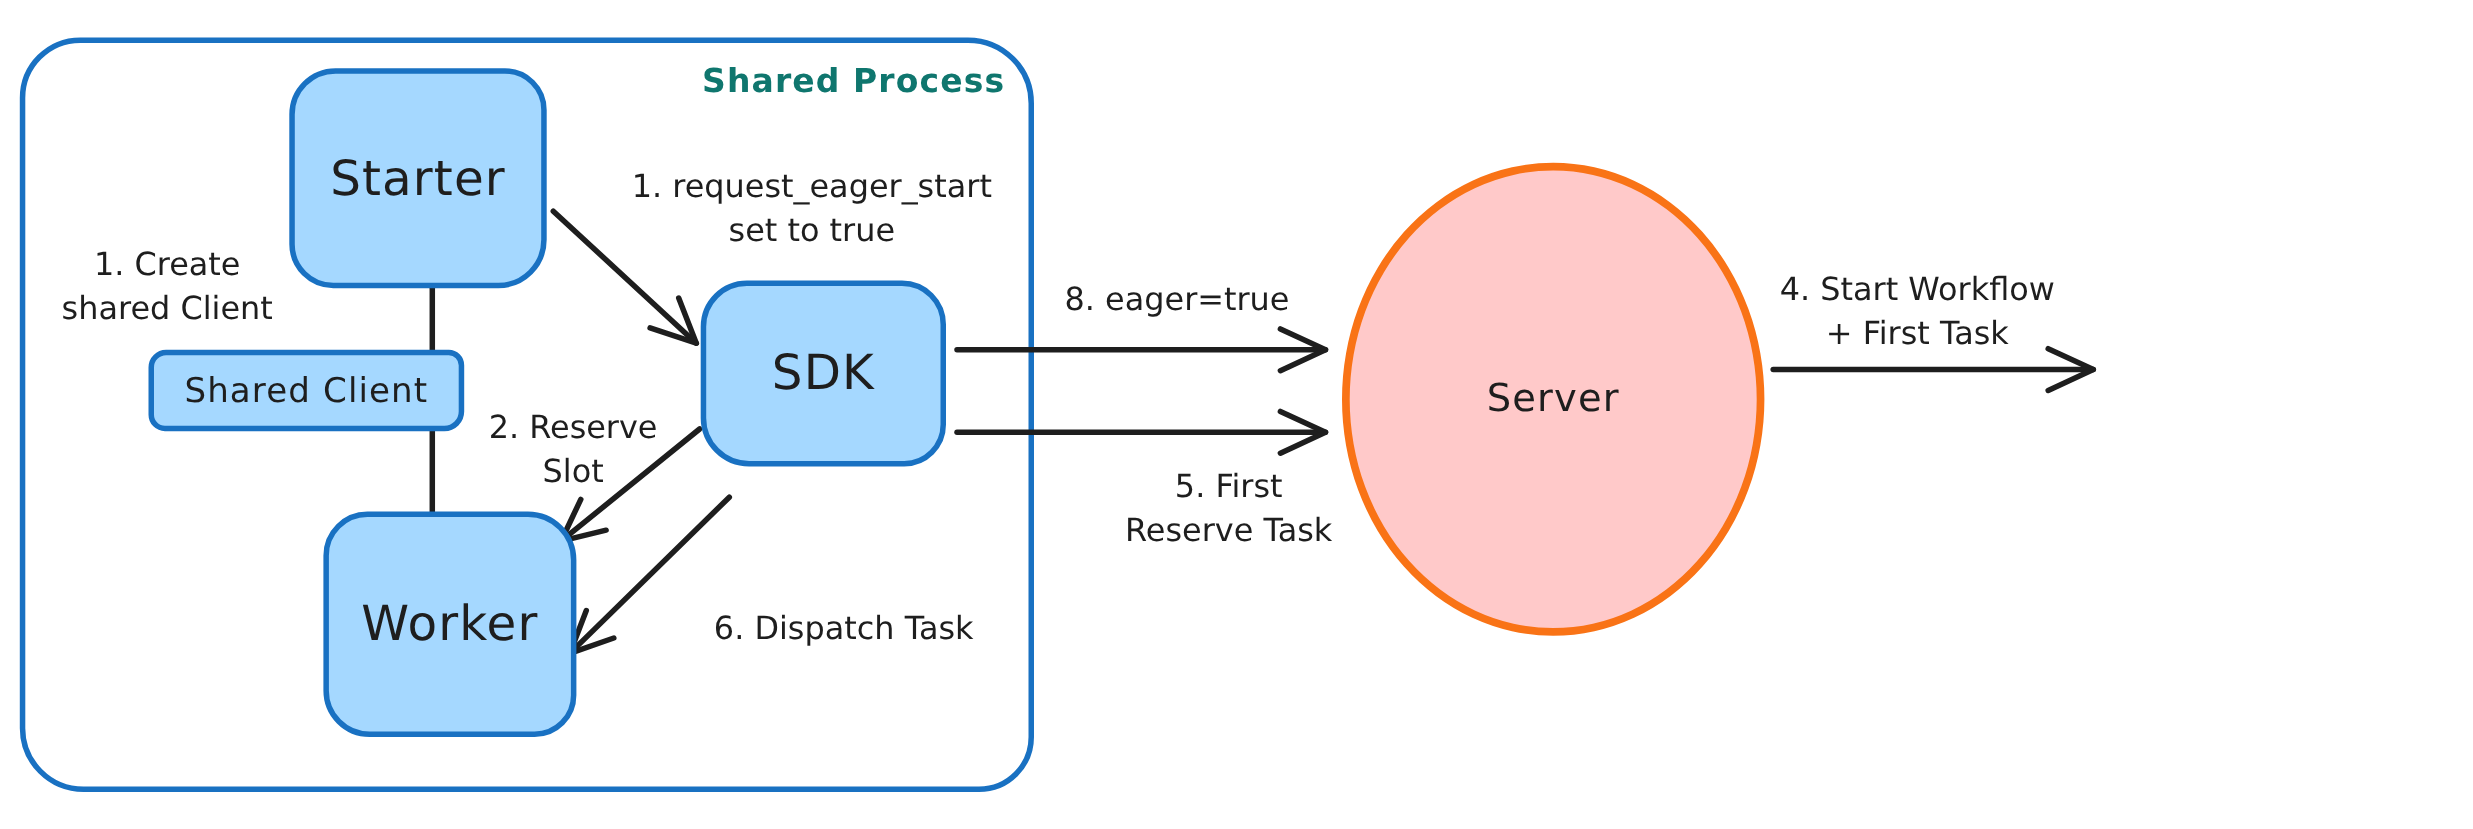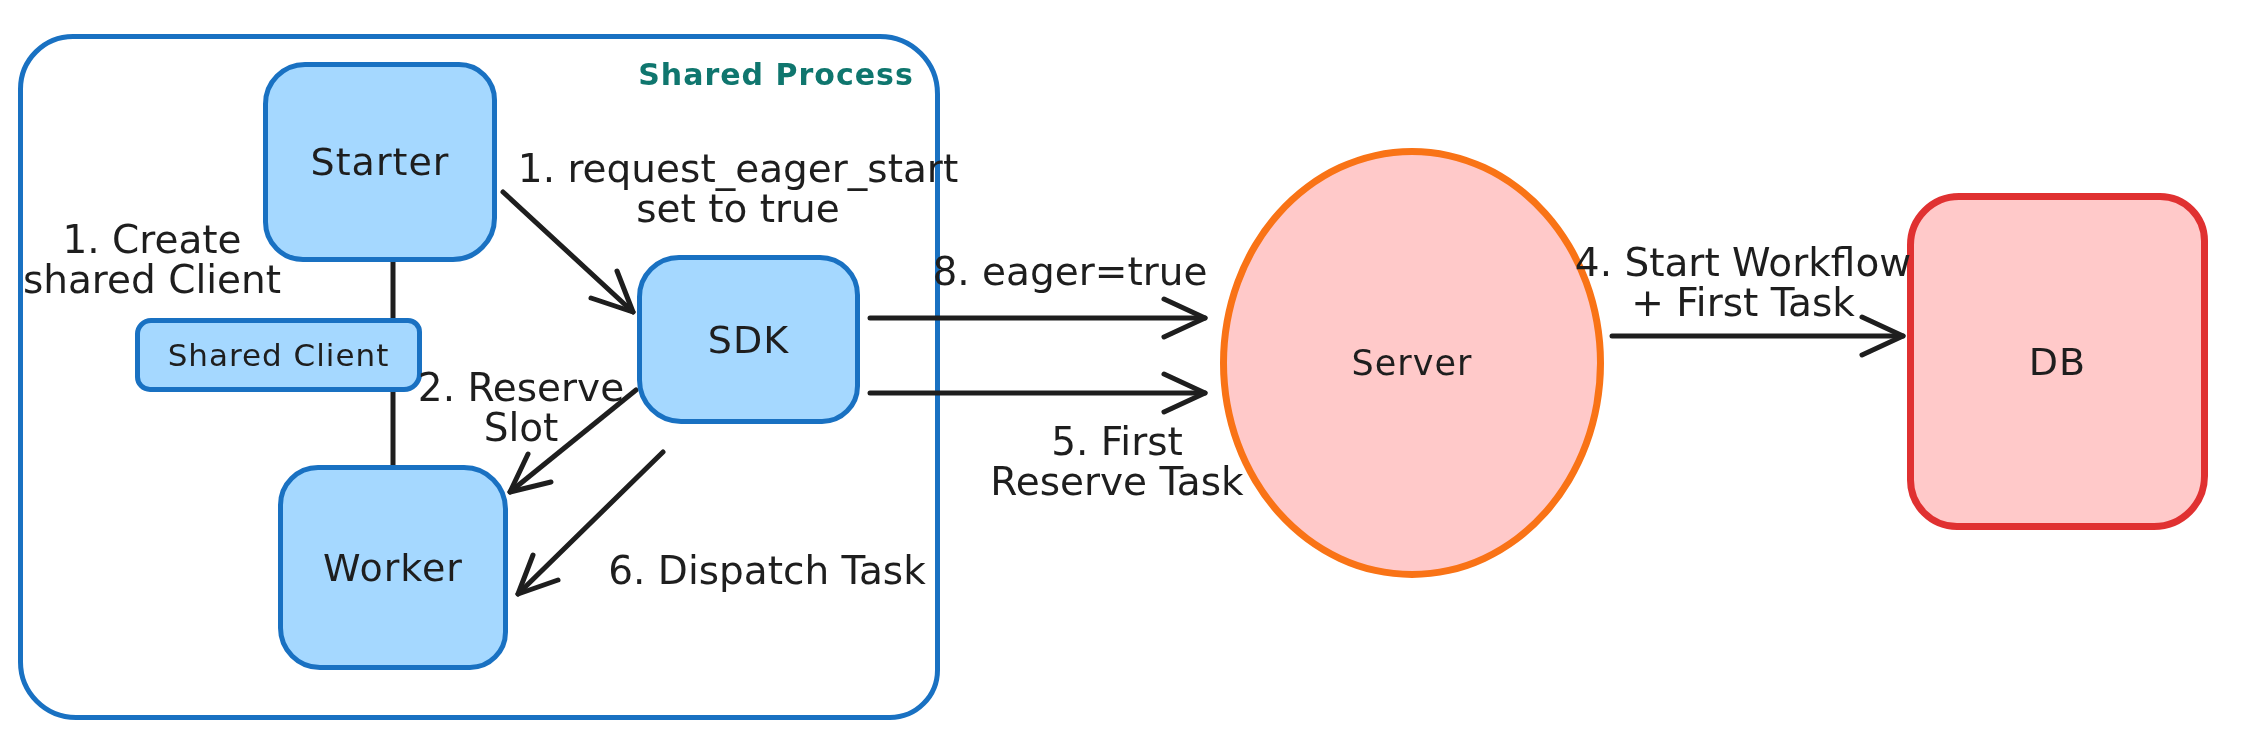--- a/index.html
+++ b/index.html
@@ -39,48 +39,48 @@
     z-index: 3;
   }
   .node {
     position: absolute;
     box-sizing: border-box;
     background: #a5d8ff;
     border: 5px solid #1971c2;
     display: flex;
     align-items: center;
     justify-content: center;
-    font-size: 38px;
+    font-size: 44px;
     font-weight: 500;
     letter-spacing: 1px;
     z-index: 3;
     white-space: nowrap;
   }
   .node-starter { left: 263px; top: 62px;  width: 234px; height: 200px; border-radius: 42px 38px 44px 40px; }
   .node-shared-client { left: 135px; top: 318px; width: 287px; height: 74px; border-radius: 16px 14px 18px 15px; font-size: 31px; }
-  .node-worker  { left: 278px; top: 465px; width: 230px; height: 205px; border-radius: 40px 44px 38px 42px; }
+  .node-worker  { left: 294px; top: 465px; width: 230px; height: 205px; border-radius: 40px 44px 38px 42px; }
   .node-sdk     { left: 637px; top: 255px; width: 223px; height: 169px; border-radius: 42px 40px 38px 44px; }
   .node-server {
     left: 1220px; top: 148px; width: 384px; height: 430px;
     background: #ffc9c9;
     border: 7px solid #f97316;
     border-radius: 50%;
     font-size: 35px;
   }
   .node-db {
     left: 1907px; top: 193px; width: 301px; height: 337px;
     background: #ffc9c9;
     border: 7px solid #e03131;
     border-radius: 52px 48px 54px 50px;
   }
   .ann {
     position: absolute;
     transform: translate(-50%, -50%);
     text-align: center;
-    font-size: 39px;
+    font-size: 29px;
     font-weight: 500;
     line-height: 40px;
     white-space: nowrap;
     z-index: 3;
     color: #1e1e1e;
   }
   .ann-create-client       { left: 152px;  top: 260px; }
   .ann-request-eager       { left: 738px;  top: 189px; }
   .ann-reserve-slot        { left: 521px;  top: 408px; }
   .ann-dispatch-task       { left: 767px;  top: 571px; }
@@ -135,23 +135,20 @@
   </div>
   <div class="node node-worker">
     <span>Worker</span>
   </div>
   <div class="node node-sdk">
     <span>SDK</span>
   </div>
   <div class="node node-server">
     <span>Server</span>
   </div>
-  <div class="node node-db">
-    <span>DB</span>
-  </div>
 
   <div class="ann ann-create-client">
     <div>1. Create</div>
     <div>shared Client</div>
   </div>
   <div class="ann ann-request-eager">
     <div>1. request_eager_start</div>
     <div>set to true</div>
   </div>
   <div class="ann ann-reserve-slot">

